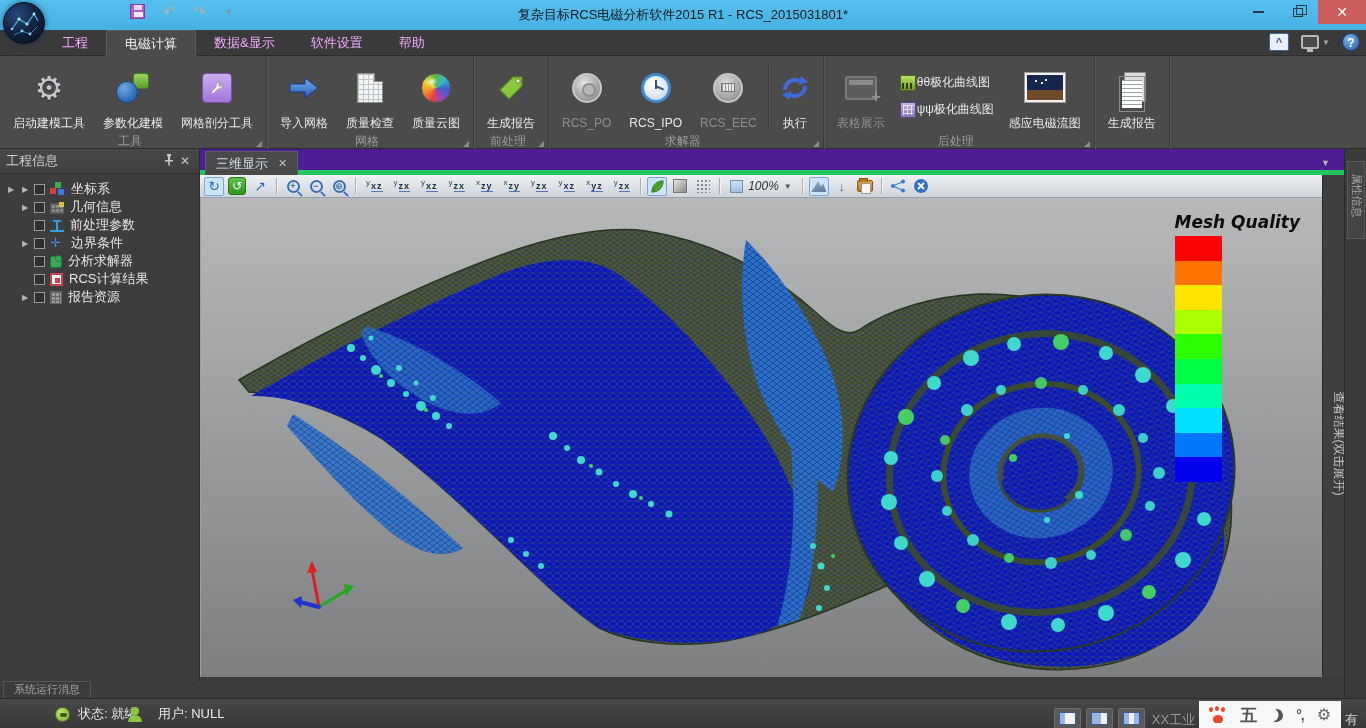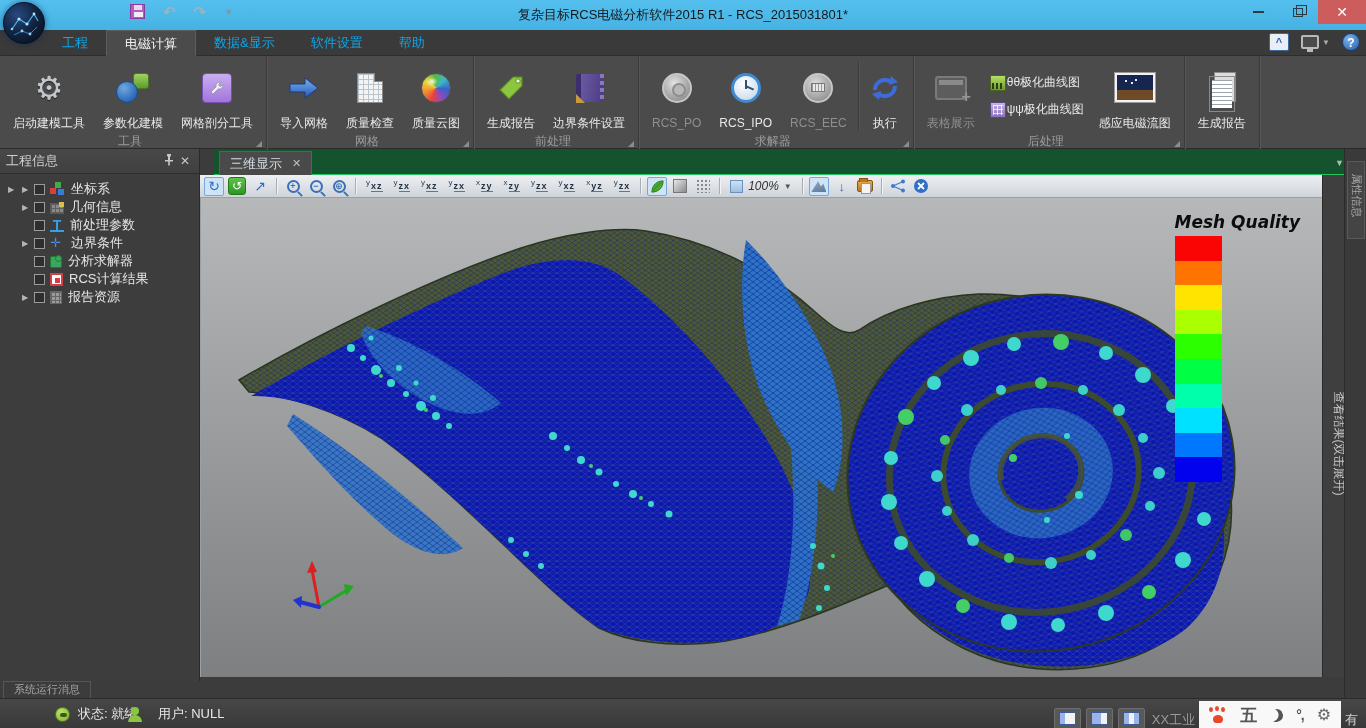--- a/index.html
+++ b/index.html
@@ -27,21 +27,21 @@
     font-size:13px; color:#20303a; }
   .winbtn.min span { display:block; width:11px; height:2px; background:#2a3a44; }
   .restore-ic { position:relative; width:10px; height:9px; border:1px solid #2a3a44; background:transparent; }
   .restore-ic::before { content:""; position:absolute; left:2px; top:-4px; width:9px; height:8px; border:1px solid #2a3a44; }
   .winbtn.close { width:48px; background:#cd5c5c; color:#fff; font-size:14px; }
 
   
   .menubar { position:absolute; left:0; top:30px; width:1366px; height:26px; background:#3a3a3a;
     border-bottom:1px solid #2d2d2d; }
   .menu-tabs { position:absolute; left:44px; top:0; display:flex; height:26px; }
-  .mtab { padding:0 18px; line-height:26px; font-size:13px; color:#0ea5e9; }
+  .mtab { padding:0 18px; line-height:26px; font-size:13px; color:#f0abfc; }
   .mtab.active { background:#4b4b4b; color:#f2f2f2; border:1px solid #5d5d5d; border-bottom:none; }
   .menu-right { position:absolute; right:6px; top:3px; display:flex; align-items:center; gap:12px; }
   .rib-collapse { width:20px; height:18px; background:#e8eef4; border:1px solid #3b6aa0; border-radius:2px;
     color:#2d62b8; font-size:11px; font-weight:bold; text-align:center; line-height:16px; }
   .disp-ic { width:18px; height:14px; border:2px solid #b9b9b9; border-radius:2px; position:relative; background:#4a4a4a; }
   .disp-ic::after{ content:""; position:absolute; left:4px; bottom:-5px; width:6px; height:3px; background:#b9b9b9; }
   .dd-sm { font-size:8px; color:#aaa; }
   .help-ic { width:18px; height:18px; border-radius:50%;
     background:radial-gradient(circle at 35% 30%, #7ab4ea, #2a5caa); color:#fff; font-size:12px;
     font-weight:bold; text-align:center; line-height:18px; border:1px solid #1c3e77; }
@@ -141,22 +141,22 @@
   .ti-T { color:#35a0e8; font-weight:bold; font-size:14px; line-height:14px; text-align:center; width:14px; border-bottom:2px solid #35a0e8; }
   .ti-bc { color:#4a90e8; font-weight:bold; font-size:13px; line-height:14px; }
   .ti-solver { width:12px; height:12px; margin-top:1px; background:#3aa85c; border-radius:2px; border:1px solid #1f7a3a; }
   .ti-solver::after { content:""; position:absolute; left:4px; top:-2px; width:5px; height:5px; border-radius:50%; background:#3aa85c; border:1px solid #1f7a3a; }
   .ti-rcs { width:13px; height:13px; border:2px solid #d04048; background:#fff; }
   .ti-rcs::after { content:""; position:absolute; left:3px; top:3px; width:5px; height:5px; background:#d04048; }
   .ti-rep { width:12px; height:13px; background:#9a9a9a; border:1px solid #666;
     background-image:linear-gradient(#666 1px,transparent 1px),linear-gradient(90deg,#666 1px,transparent 1px); background-size:4px 4px; }
 
   
-  .tabbar { position:absolute; left:214px; top:149px; width:1144px; height:26px; background:#14532d;
-    border-bottom:1px solid #22c55e; }
+  .tabbar { position:absolute; left:200px; top:149px; width:1144px; height:26px; background:#4c1d95;
+    border-bottom:5px solid #22c55e; }
   .vtab { position:absolute; left:5px; top:2px; height:24px; background:#4a4a4a; border:1px solid #5e5e5e;
     border-bottom:none; display:flex; align-items:center; gap:10px; padding:0 10px; }
   .vtab-label { font-size:13px; color:#d5dde5; }
   .vtab-close { font-size:11px; color:#c0c0c0; font-weight:bold; }
   .tab-dd { position:absolute; right:14px; top:9px; font-size:9px; color:#b5b5b5; }
 
   
   .vtoolbar { position:absolute; left:200px; top:175px; width:1144px; height:23px;
     background:linear-gradient(#eef0f3,#cfd4da); border-bottom:1px solid #9aa0a8;
     display:flex; align-items:center; padding:0 4px; gap:3px; }
@@ -368,26 +368,20 @@
           <span class="ricwrap">
               <span class="ic-tag">
             <svg width="30" height="28" viewBox="0 0 30 28">
                   <path d="M4,16 L17,3 h9 v9 L13,25 Z" fill="#8cc63e" stroke="#5a8a20" stroke-width="1.2"></path>
                   <circle cx="22" cy="7" r="2.2" fill="#eef6e0" stroke="#5a8a20"></circle>
                 </svg>
           </span>
             </span>
           <span class="rlabel">生成报告</span>
         </div>
-        <div class="rbtn">
-          <span class="ricwrap">
-              <span class="ic-book"></span>
-            </span>
-          <span class="rlabel">边界条件设置</span>
-        </div>
       </div>
       <div class="rfoot"><span>前处理</span><i class="corner"></i></div>
     </div>
 
     <div class="rgroup">
       <div class="rbtns">
         <div class="rbtn disabled">
           <span class="ricwrap">
               <span class="ic-knob"></span>
             </span>

